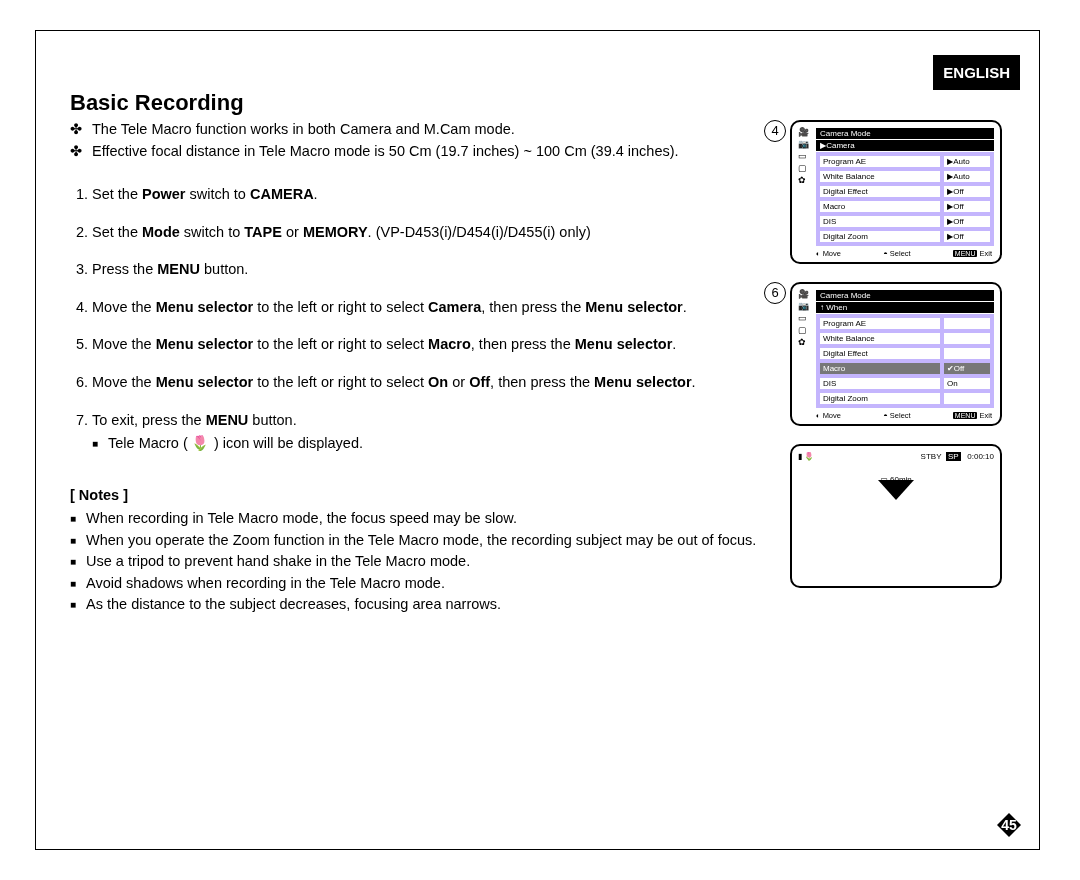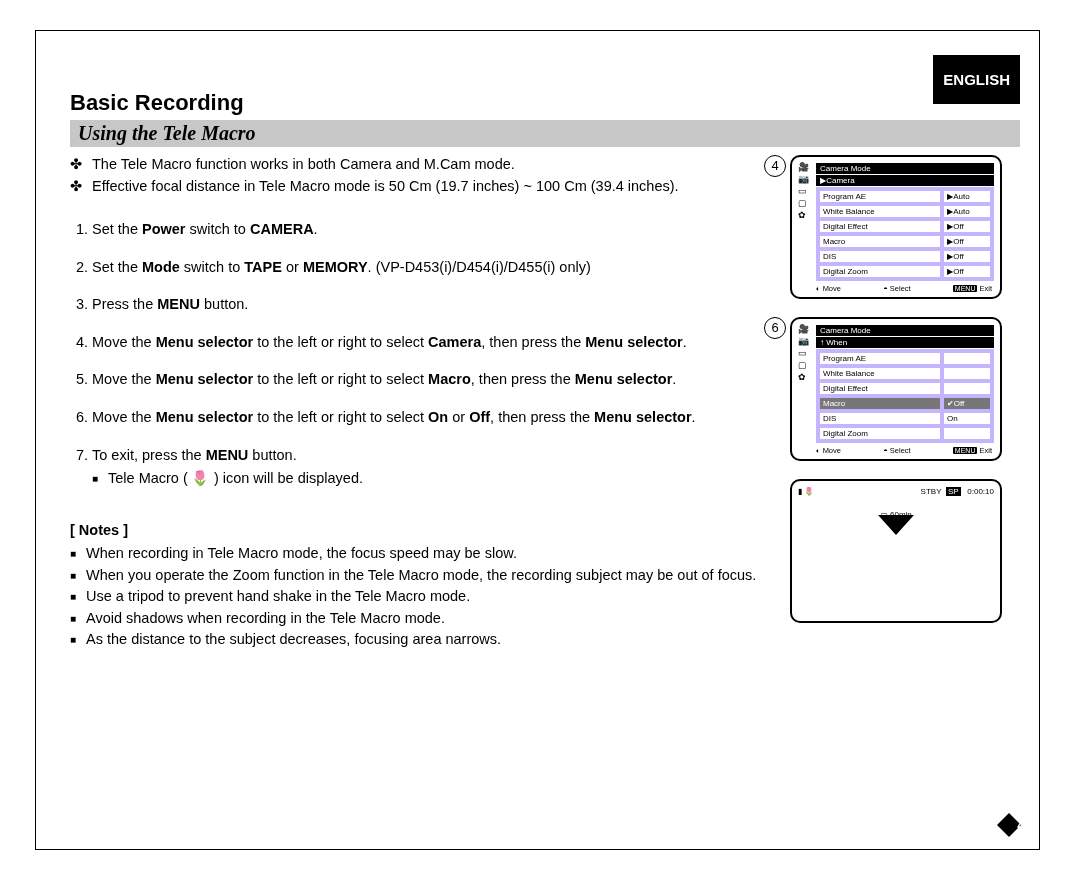--- a/index.html
+++ b/index.html
@@ -1,18 +1,18 @@
 <!DOCTYPE html>
 <html><head>
 <meta charset="utf-8">
 <style>
   html,body{margin:0;padding:0;background:#fff;font-family:Arial,Helvetica,sans-serif;color:#000}
   .page{width:1080px;height:880px;position:relative;box-sizing:border-box;padding:30px 40px 40px 50px}
   .outer-border{position:absolute;left:35px;top:30px;right:40px;bottom:30px;border:1px solid #000;pointer-events:none}
-  .lang-box{position:absolute;right:60px;top:55px;background:#000;color:#fff;padding:16px 10px;font-size:15px;font-weight:bold}
+  .lang-box{position:absolute;right:60px;top:55px;background:#000;color:#fff;padding:9px 10px;font-size:15px;font-weight:bold}
   h1{font-size:22px;font-weight:bold;margin:60px 0 4px 20px}
   .subtitle-bar{background:#c7c7c7;margin:0 20px 8px 20px;padding:2px 8px}
   .subtitle-bar span{font-style:italic;font-family:"Times New Roman",serif;font-size:20px;font-weight:bold}
   .body{display:flex;margin:0 20px}
   .left{flex:1;font-size:14.5px;line-height:1.35}
   .right{width:230px;padding-left:12px}
   ul.bullets{list-style:none;padding-left:22px;margin:0 0 24px 0}
   ul.bullets>li::before{content:"✤";position:absolute;margin-left:-22px}
   ul.bullets>li{margin-bottom:2px}
   ol.steps{padding-left:22px;margin:0}
@@ -38,33 +38,30 @@
   .icons-col{position:absolute;left:8px;top:8px;display:flex;flex-direction:column;gap:3px}
   .icons-col span{font-size:9px;line-height:1}
   .screen .footer{display:flex;justify-content:space-between;margin:3px 2px 0 18px;font-size:7.5px}
   .menu-chip{background:#000;color:#fff;padding:0 2px;border-radius:1px;margin-right:2px;font-size:7px}
   
   .status{border:2px solid #000;border-radius:10px;width:196px;height:128px;padding:6px;font-size:8px;position:relative;background:#fff}
   .status .top{display:flex;justify-content:space-between}
   .status .tri{position:absolute;left:50%;top:34px;transform:translateX(-50%);width:0;height:0;border-left:18px solid transparent;border-right:18px solid transparent;border-top:20px solid #000}
   .page-num{position:absolute;right:58px;bottom:42px;width:26px;height:26px}
   .page-num svg{position:absolute;left:0;top:0}
-  .page-num span{position:absolute;left:16px;top:0;width:26px;text-align:center;line-height:26px;color:#fff;font-size:14px;font-weight:bold}
+  .page-num span{position:absolute;left:0;top:0;width:26px;text-align:center;line-height:26px;color:#fff;font-size:14px;font-weight:bold}
   .tulip{display:inline-block;vertical-align:middle}
 </style>
 </head>
 <body>
 
 <div class="page">
   <div class="outer-border"></div>
   <div class="lang-box">ENGLISH</div>
   <h1>Basic Recording</h1>
-  <div class="subtitle-bar">
-    <span>Using the Tele Macro</span>
-  </div>
 
   <div class="body">
     <div class="left">
       <ul class="bullets">
         <li>The Tele Macro function works in both Camera and M.Cam mode.</li>
         <li>Effective focal distance in Tele Macro mode is 50 Cm (19.7 inches) ~ 100 Cm (39.4 inches).</li>
       </ul>
 
       <ol class="steps">
         <li>

